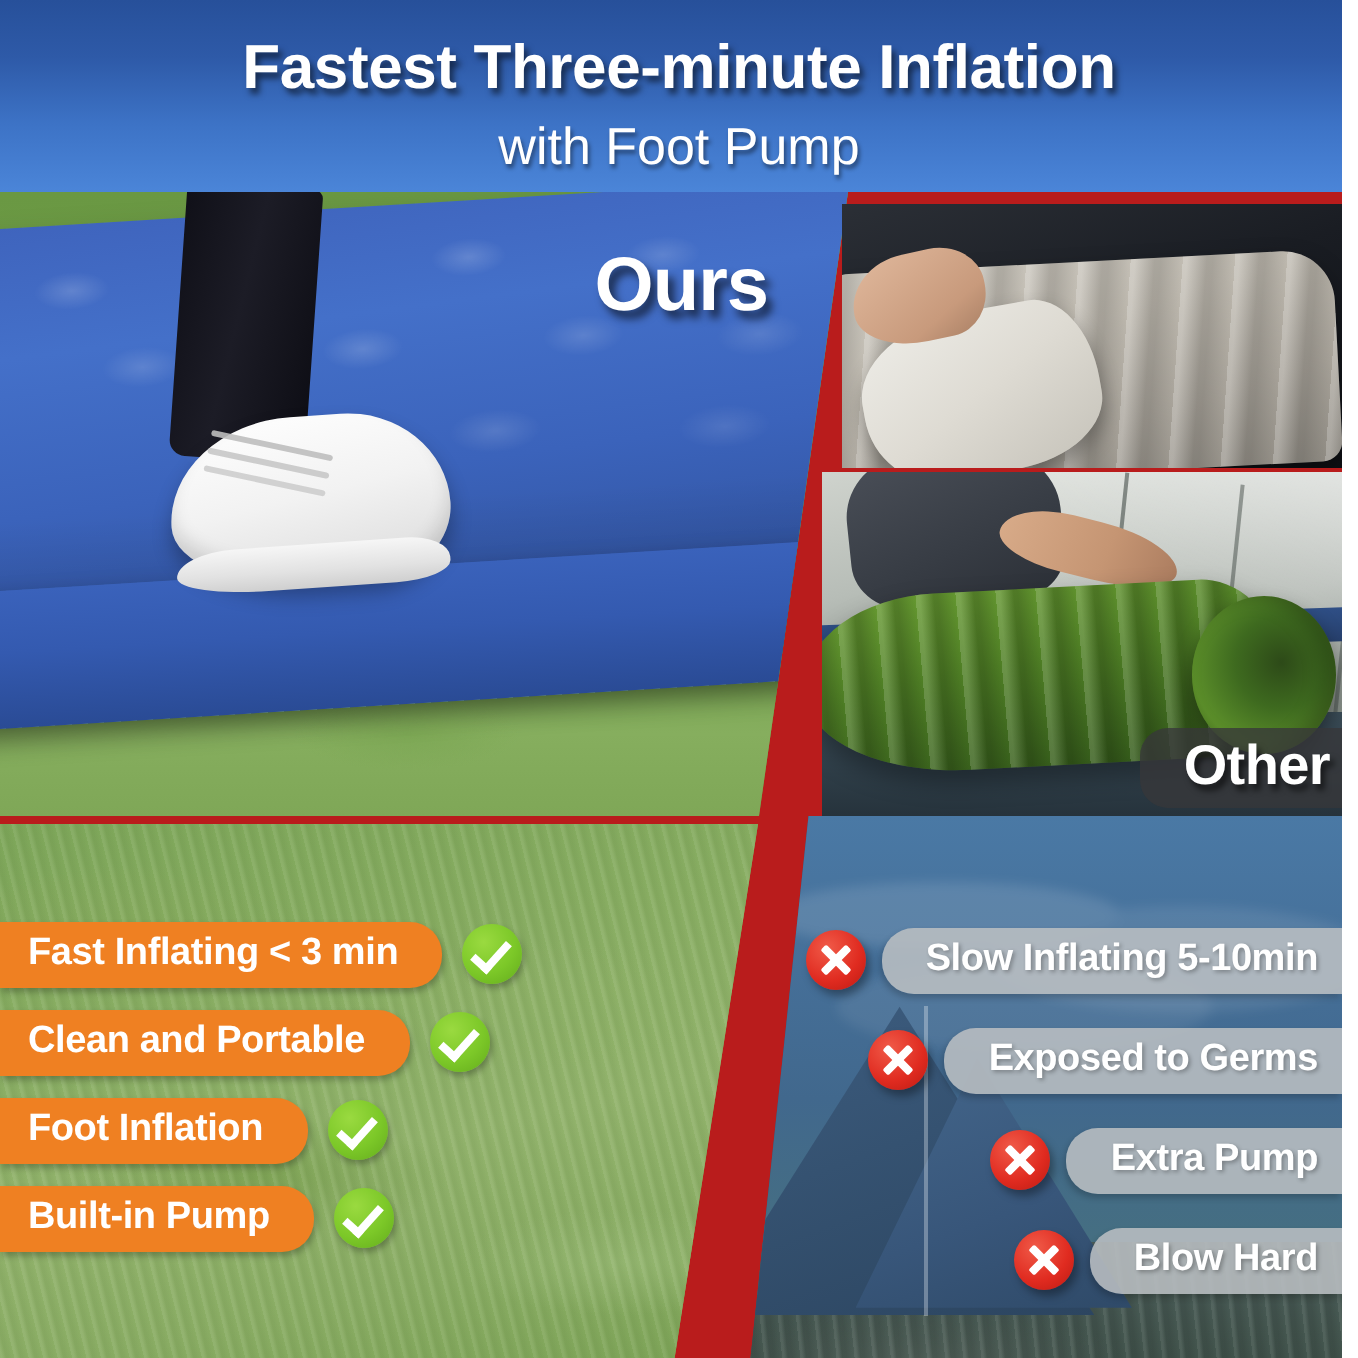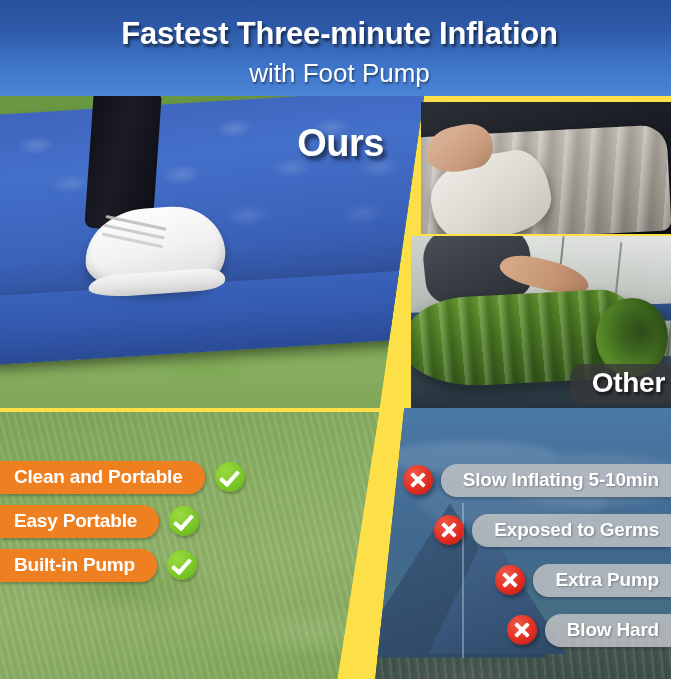--- a/index.html
+++ b/index.html
@@ -51,21 +51,21 @@
     text-shadow: 1px 2px 2px rgba(0,0,0,0.45);
     white-space: nowrap;
   }
 
   
   .panels {
     position: absolute;
     left: 0; top: 96px;
     width: 679px;
     height: 583px;
-    background: #fde047;
+    background: #b91c1c;
   }
 
   .panel {
     position: absolute;
     overflow: hidden;
   }
 
   
   .panel-ours {
     left: 0; top: 0;
@@ -517,28 +517,32 @@
       </div>
       <div class="dusk-tent"></div>
       <div class="dusk-tent-2"></div>
       <div class="dusk-pole"></div>
     </div>
 
   </div>
 
   <div class="pros-list">
 
+    <div class="pro-row">
+      <span class="pro-pill">Fast Inflating &lt; 3 min</span>
+      <span class="check-badge"></span>
+    </div>
 
     <div class="pro-row">
       <span class="pro-pill">Clean and Portable</span>
       <span class="check-badge"></span>
     </div>
 
     <div class="pro-row">
-      <span class="pro-pill">Easy Portable</span>
+      <span class="pro-pill">Foot Inflation</span>
       <span class="check-badge"></span>
     </div>
 
     <div class="pro-row">
       <span class="pro-pill">Built-in Pump</span>
       <span class="check-badge"></span>
     </div>
 
   </div>
 

